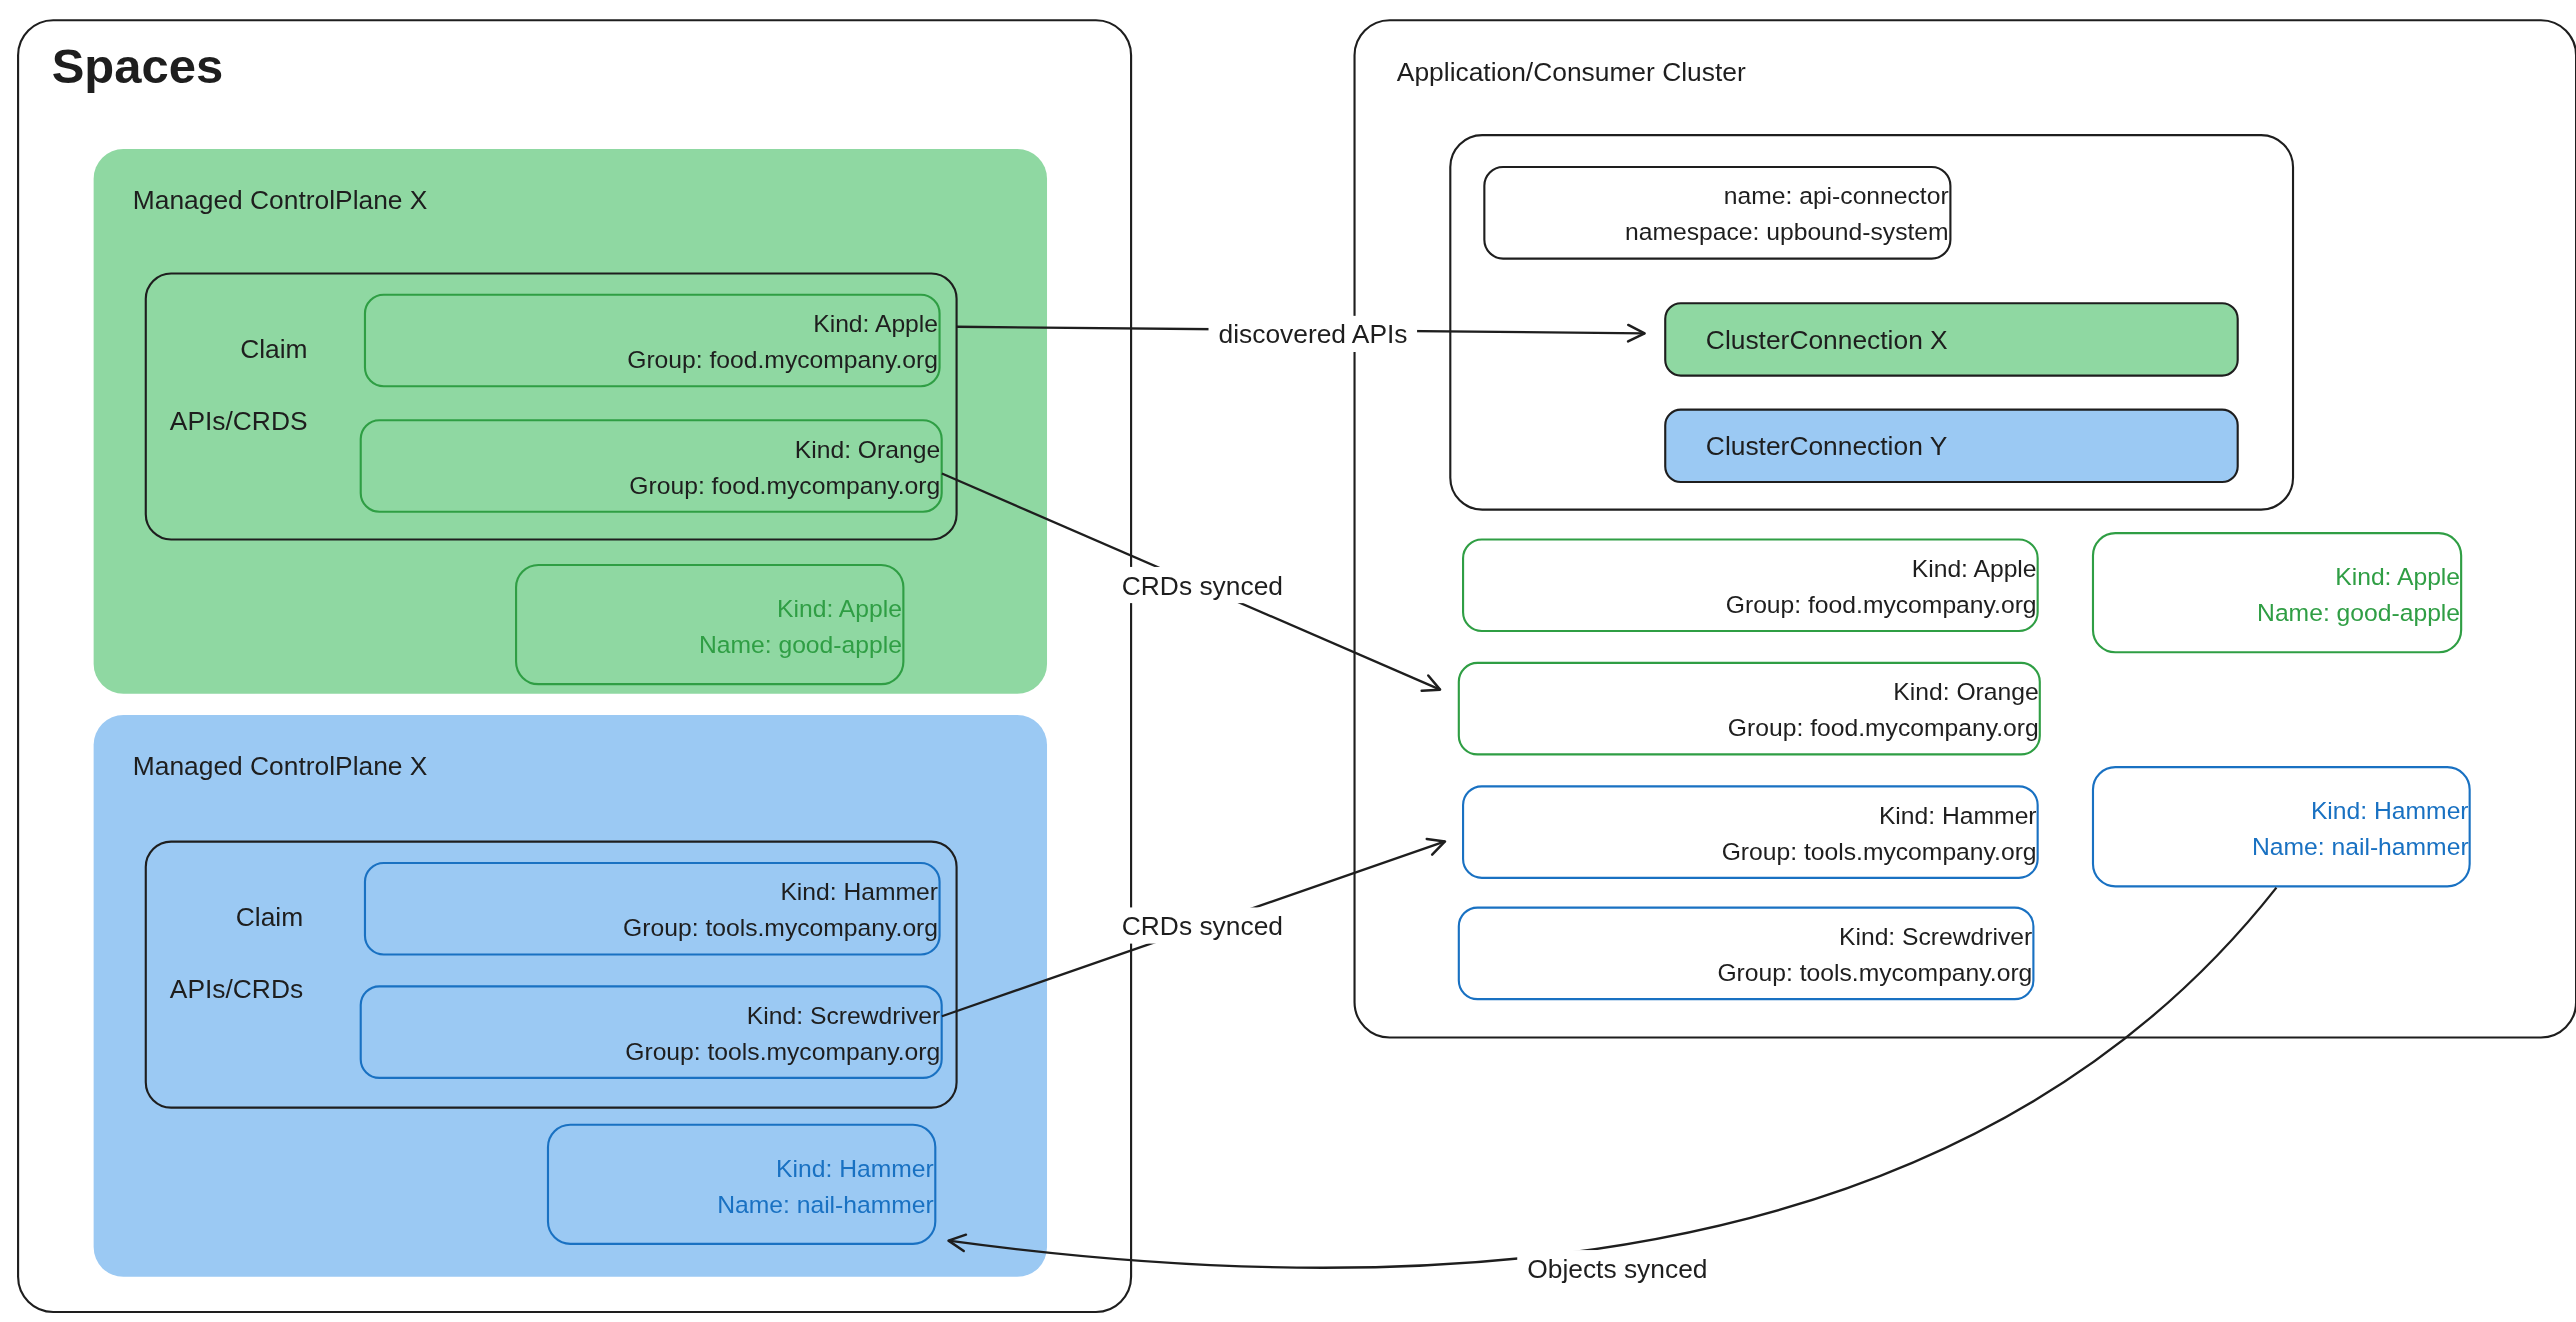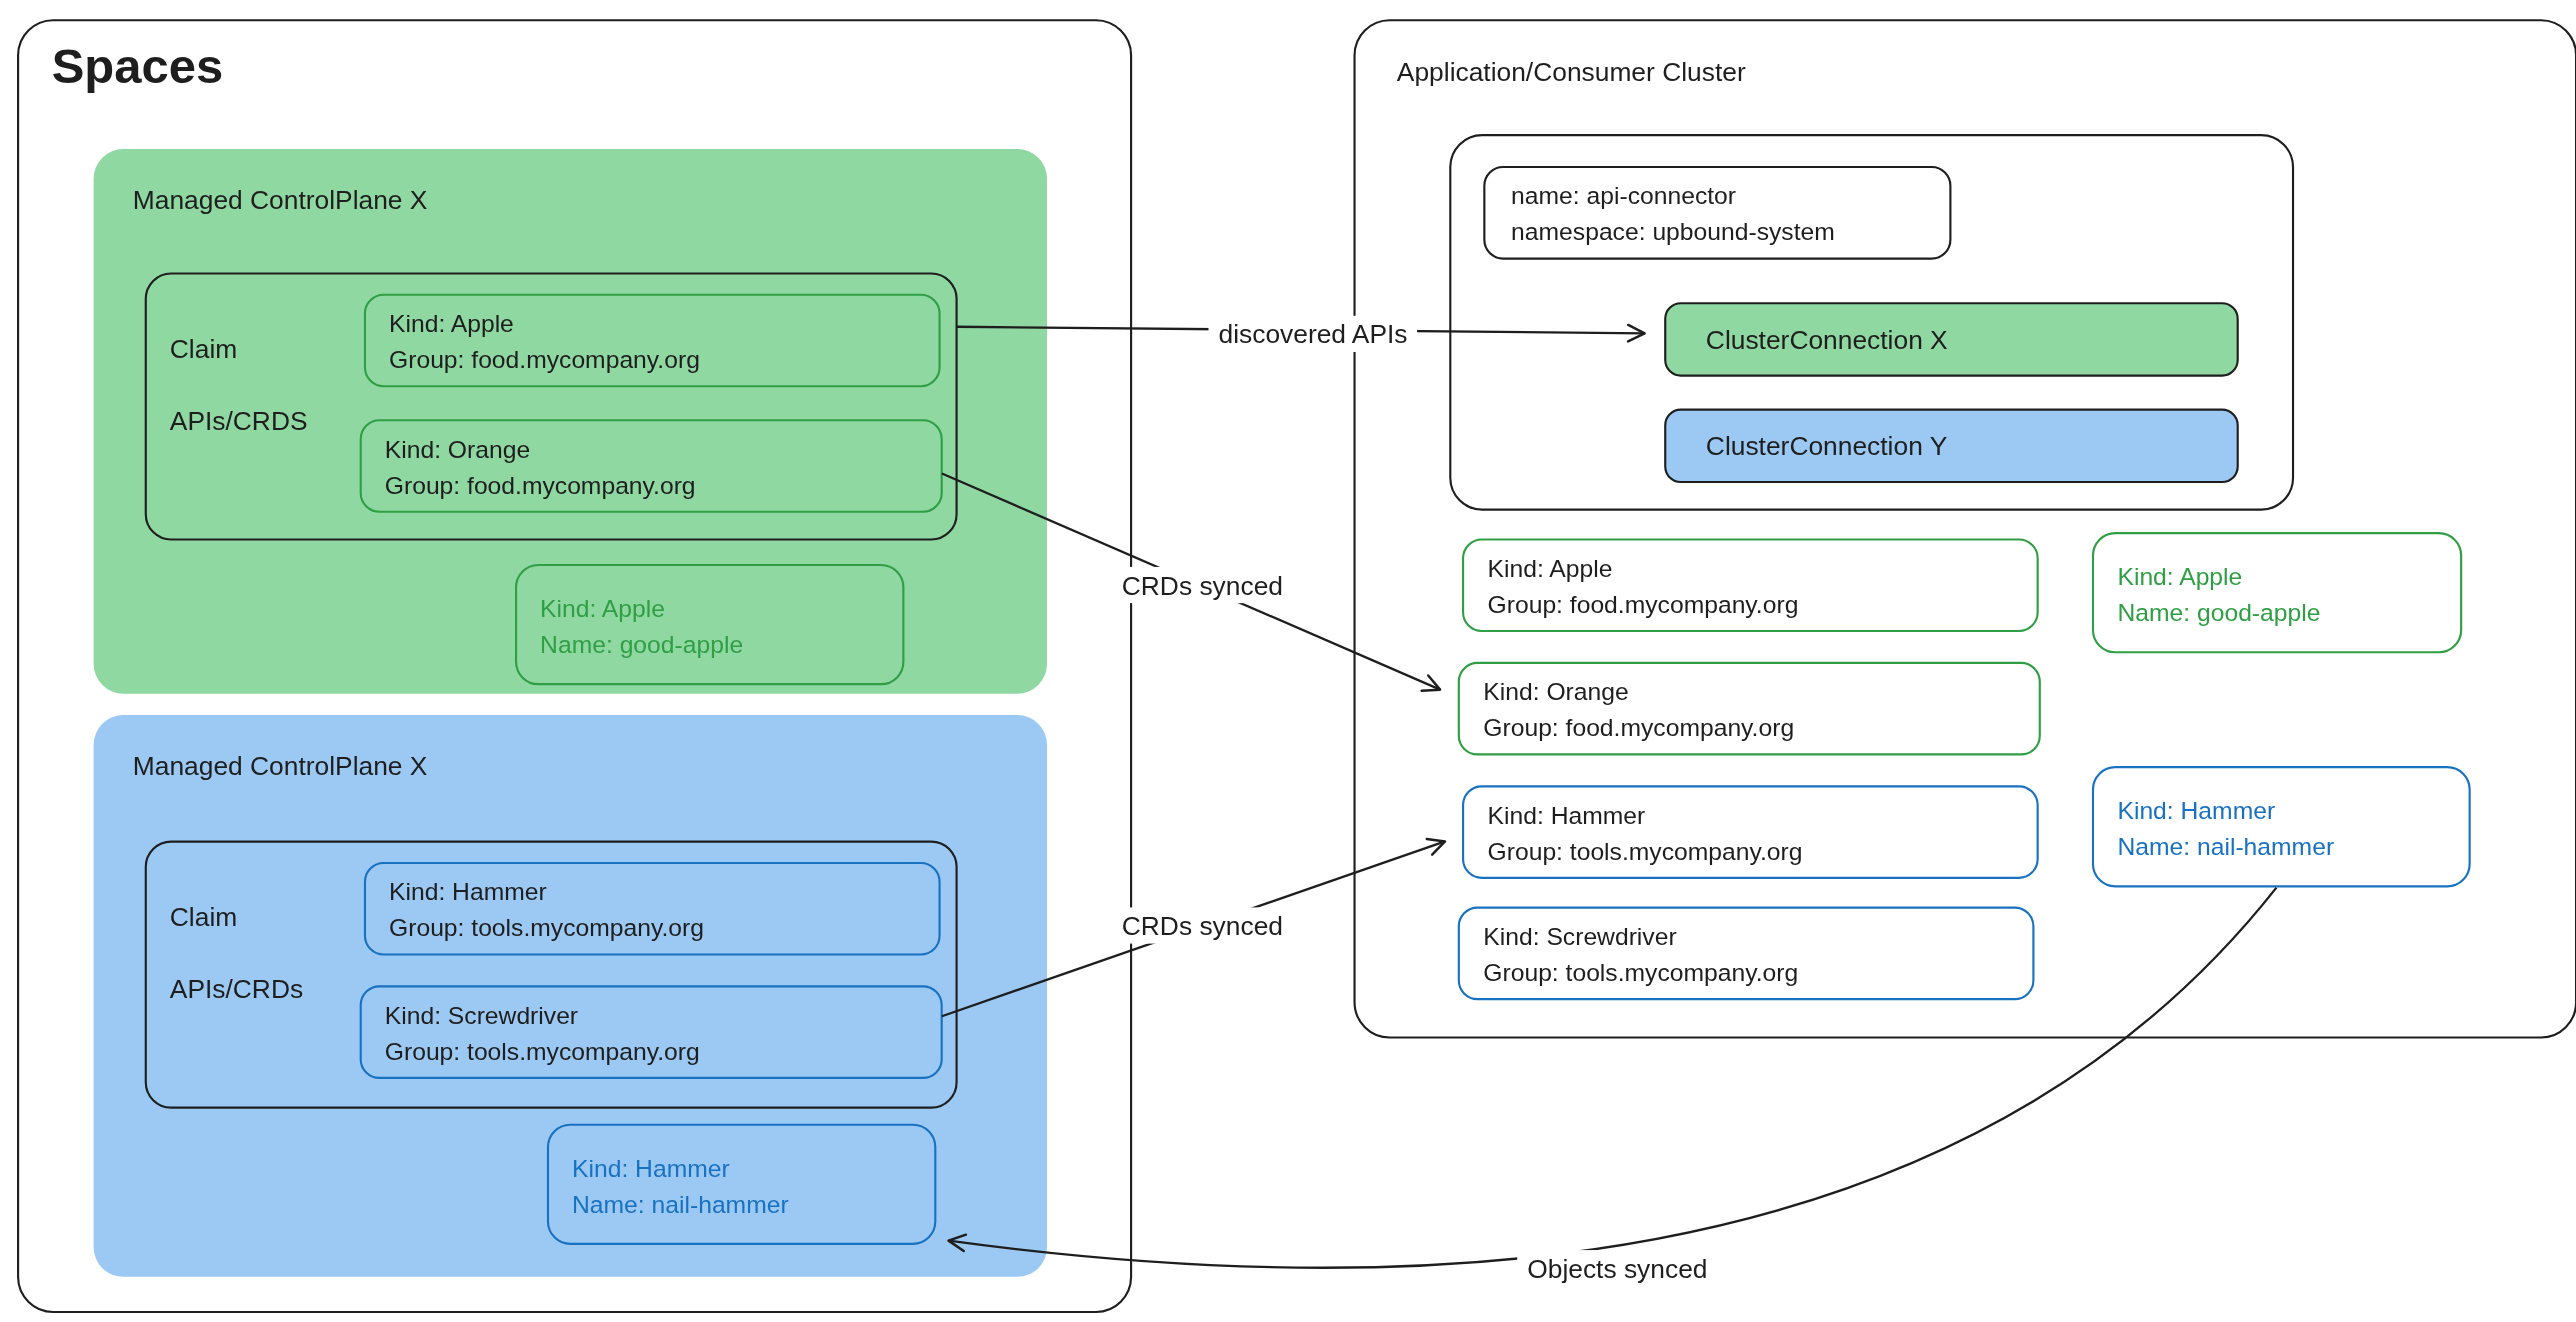--- a/index.html
+++ b/index.html
@@ -2,20 +2,21 @@
 <html style="--green_fill: #8fd8a2; --green_border: #2f9e44; --green_text: #2f9e44; --blue_fill: #9bc9f3; --blue_border: #1971c2; --blue_text: #1971c2;font-size:12.4px"><head>
 <meta charset="utf-8">
 <style>
   html, body { margin: 0; padding: 0; background: #ffffff; }
   .viewport {
     position: relative;
     width: 2576px;
     height: 1322px;
     overflow: hidden;
     background: #ffffff;
+    text-align: right;
   }
   .canvas {
     position: absolute;
     top: 0; left: 0;
     width: 1210px;
     height: 621px;
     transform: scale(2.1281);
     transform-origin: 0 0;
     font-family: "Liberation Sans", sans-serif;
     color: #1e1e1e;

